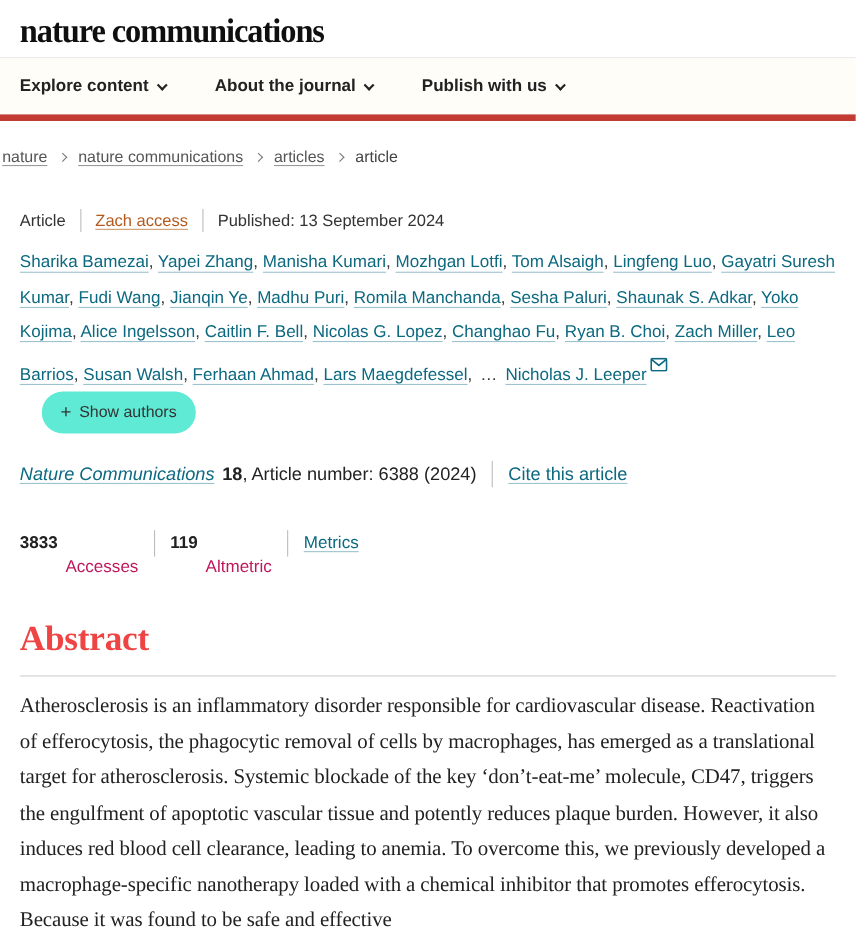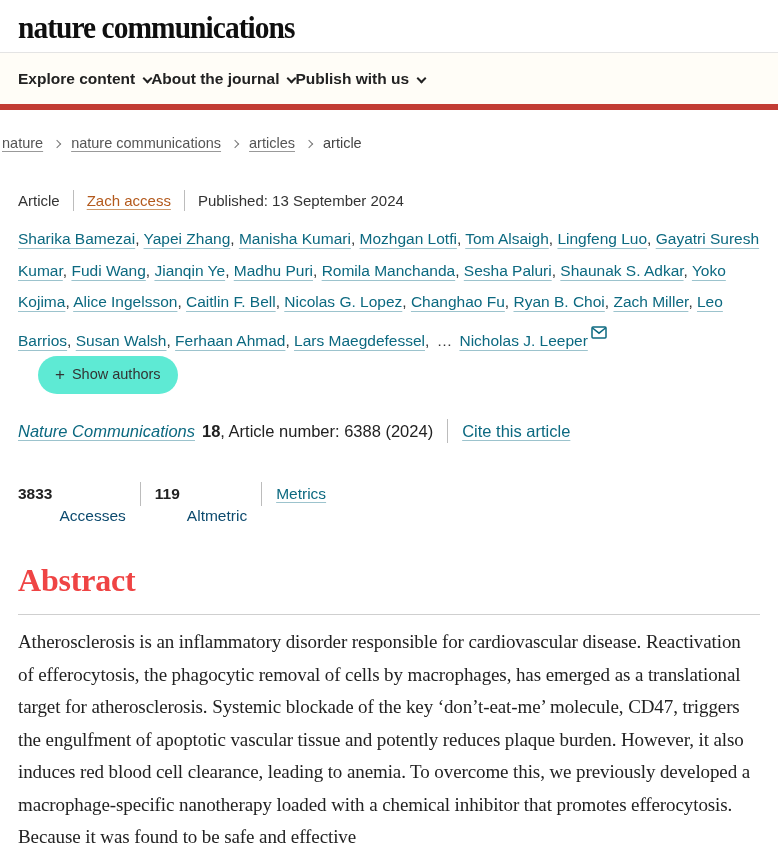--- a/index.html
+++ b/index.html
@@ -6,21 +6,21 @@
   html, body { width: 778px; height: 862px; overflow: hidden; background: #fff;
     font-family: "Liberation Sans", sans-serif; color: #222; }
 
   
   .site-header { padding: 10px 18px 6px; background: #fff; }
   .logo { display: inline-block; font-family: "Liberation Serif", serif; font-weight: 700;
     font-size: 31px; letter-spacing: -1px; color: #0f0f0f;
     transform: scaleX(0.95); transform-origin: left center; cursor: pointer; white-space: nowrap; }
   .header-divider { height: 1px; background: #e4e4e4; }
 
-  .main-nav { display: flex; align-items: center; height: 51px;
+  .main-nav { display: flex; align-items: center; gap: 44px; height: 51px;
     padding: 0 18px; background: #fffdf7; }
   .nav-item { font-weight: 700; font-size: 15.5px; color: #222; cursor: pointer; white-space: nowrap; }
   .chev-down { display: inline-block; width: 7px; height: 7px; border-right: 2px solid #222;
     border-bottom: 2px solid #222; transform: rotate(45deg); margin-left: 9px; vertical-align: 2px; }
   .red-bar { height: 6px; background: #c23c33; }
 
   
   .breadcrumb { padding: 25px 2px 0; font-size: 14.5px; color: #555; }
   .crumb-link { color: #555; text-decoration: underline; text-underline-offset: 3px;
     text-decoration-color: #999; cursor: pointer; }
@@ -55,21 +55,21 @@
   .journal-link { font-style: italic; color: #0c6980; text-decoration: underline;
     text-underline-offset: 3px; text-decoration-color: #9cc3cd; cursor: pointer; }
   .volume { font-weight: 700; margin-left: 7px; }
   .cite-rest { white-space: pre; }
   .tall-sep { width: 1px; height: 24px; background: #bcbcbc; margin: 0 14px; }
   .teal-link { color: #0c6980; text-decoration: underline; text-underline-offset: 3px;
     text-decoration-color: #9cc3cd; cursor: pointer; }
 
   .metrics-line { margin: 20px 18px 0; font-size: 15.5px; display: flex; align-items: center; }
   .metric-value { font-weight: 700; color: #222; }
-  .metric-label { color: #0c4a6e; margin-left: 7px; margin-top: 44px; }
+  .metric-label { color: #be185d; margin-left: 7px; margin-top: 44px; }
 
   
   .abstract-heading { font-family: "Liberation Serif", serif; font-weight: 700; font-size: 32px;
     color: #ef4444; margin: 37px 18px 0; letter-spacing: -0.2px; }
   .abstract-divider { height: 1px; background: #cfcfcf; margin: 15px 18px 0; }
   .abstract-text { font-family: "Liberation Serif", serif; font-size: 19px; line-height: 32.5px;
     color: #222; margin: 11px 18px 0; max-width: 745px; letter-spacing: -0.1px; }
 </style>
 </head>
 <body>

